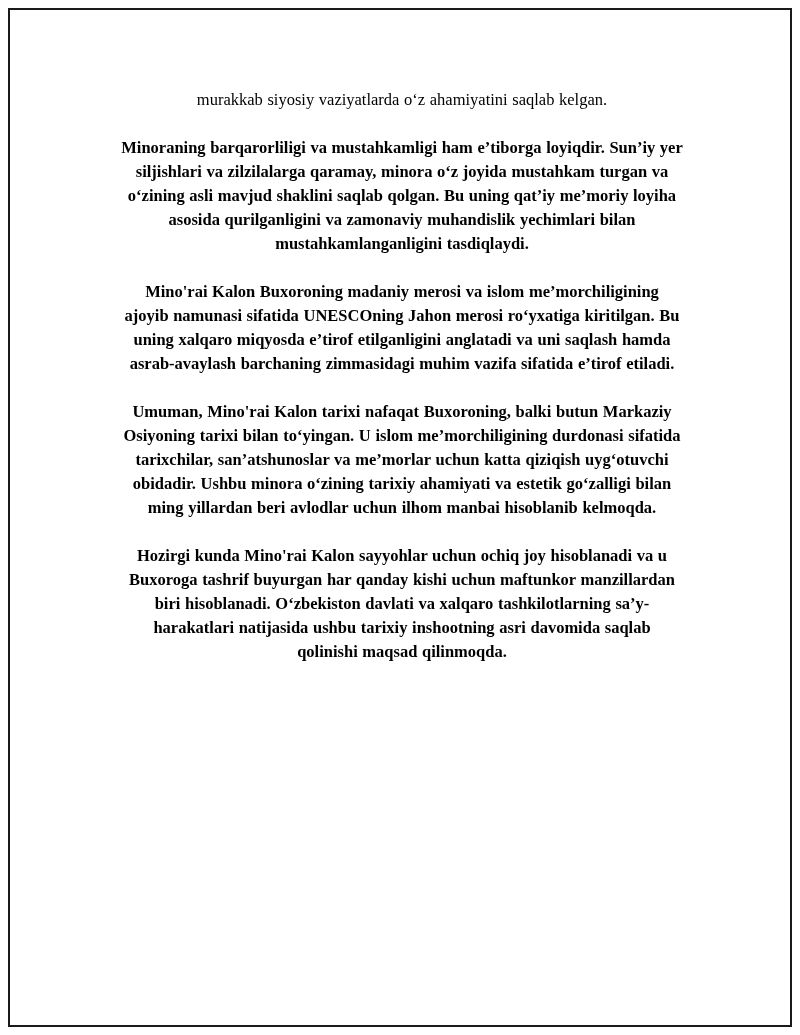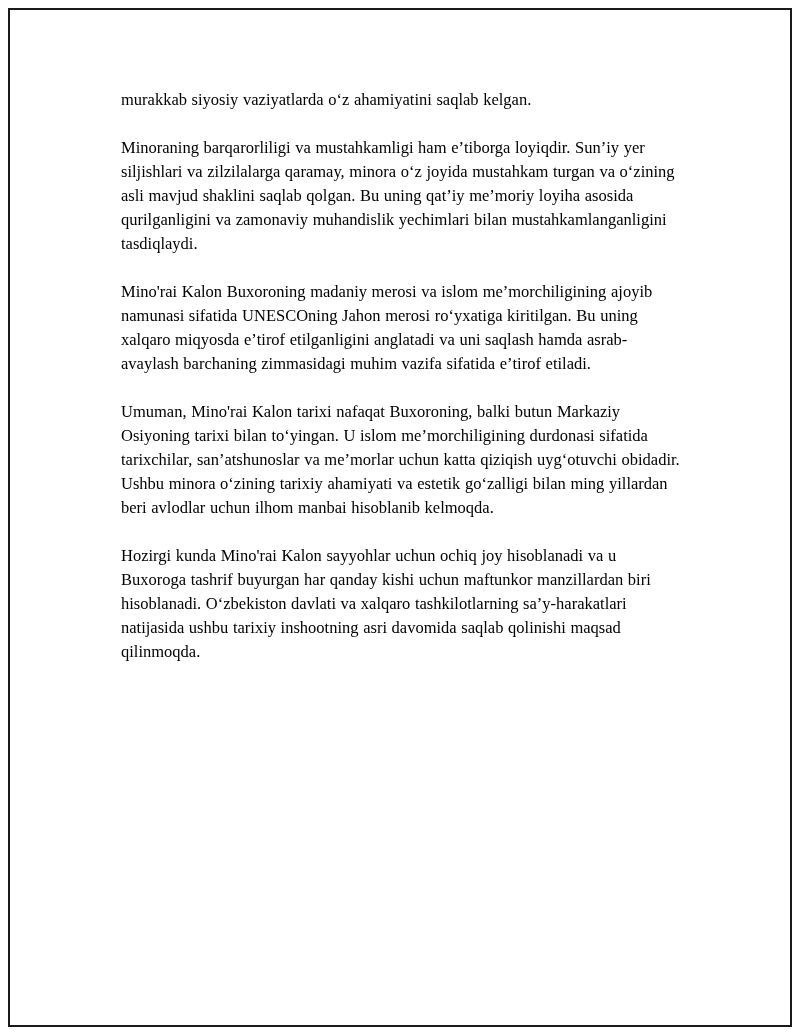--- a/index.html
+++ b/index.html
@@ -28,25 +28,26 @@
     left: 0;
     right: 0;
     bottom: 0;
     padding: 88px 117px 60px 117px;
     box-sizing: border-box;
   }
   .content p {
     margin: 0 0 0 4px;
     font-size: 16.5px;
     line-height: 24px;
-    text-align: left;
+    text-align: center;
     word-spacing: 0.5px;
   }
   .content p + p {
     margin-top: 24px;
+    font-weight: bold;
   }
 </style>
 </head>
 <body>
 
 <div class="page">
   <div class="page-frame"></div>
   <div class="content">
     <p>murakkab siyosiy vaziyatlarda oʻz ahamiyatini saqlab kelgan.</p>
     <p>Minoraning barqarorliligi va mustahkamligi ham eʼtiborga loyiqdir. Sunʼiy yer siljishlari va zilzilalarga qaramay, minora oʻz joyida mustahkam turgan va oʻzining asli mavjud shaklini saqlab qolgan. Bu uning qatʼiy meʼmoriy loyiha asosida qurilganligini va zamonaviy muhandislik yechimlari bilan mustahkamlanganligini tasdiqlaydi.</p>

